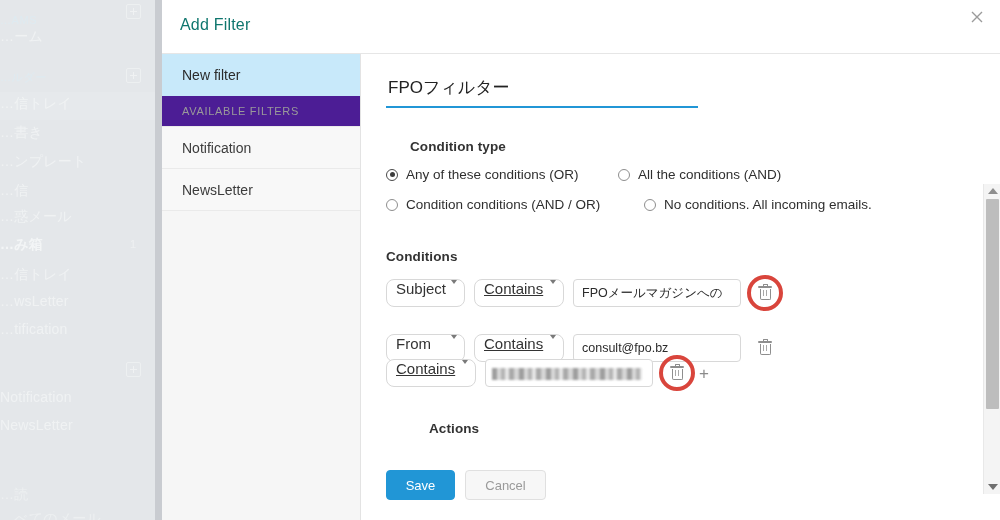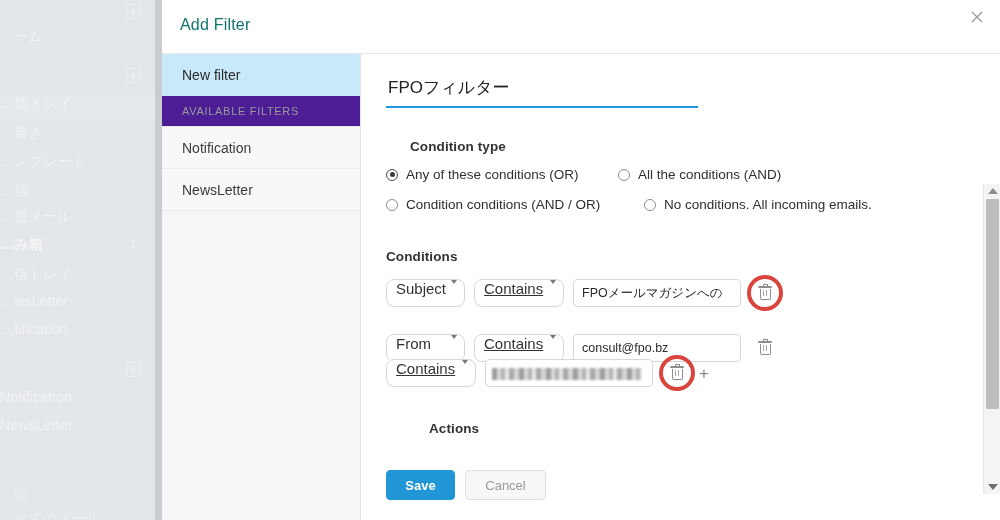--- a/index.html
+++ b/index.html
@@ -244,21 +244,21 @@
   
   .btn {
     position: absolute;
     height: 30px; border-radius: 4px;
     display: flex; align-items: center; justify-content: center;
     font-size: 13px; cursor: pointer;
   }
   .btn-save {
     left: 25px; top: 0;
     width: 69px;
-    background: #2196d6; color: #ffffff; font-weight: bold;
+    background: #2196d6; color: #ffffff; font-weight: normal;
     border: 1px solid #2196d6;
   }
   .btn-cancel {
     left: 104px; top: 0;
     width: 81px;
     background: #f7f7f7; color: #9a9a9a;
     border: 1px solid #e0e0e0;
   }
 
   

